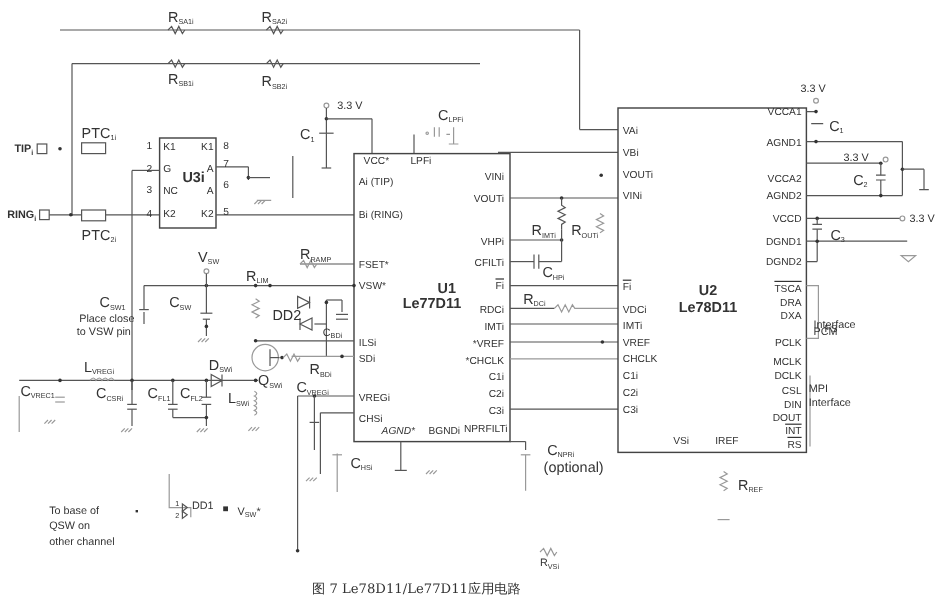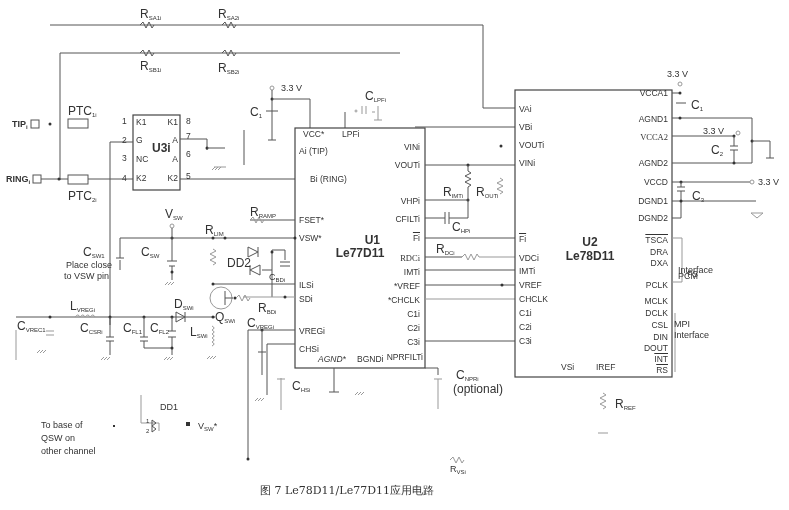--- a/index.html
+++ b/index.html
@@ -281,21 +281,21 @@
 <div class="lbl" style="left:667px;top:70px;">3.3 V</div>
 <div class="lbl" style="left:703px;top:127px;">3.3 V</div>
 <div class="lbl" style="left:758px;top:178px;">3.3 V</div>
 
 <div class="lbl big" style="left:68px;top:105px;"><span>PTC</span><sub>1i</sub></div>
 <div class="lbl big" style="left:68px;top:190px;"><span>PTC</span><sub>2i</sub></div>
 <div class="lbl" style="left:12px;top:120px;font-weight:bold;"><span>TIP</span><sub>i</sub></div>
 <div class="lbl" style="left:6px;top:175px;font-weight:bold;"><span>RING</span><sub>i</sub></div>
 <div class="lbl big" style="left:165px;top:208px;"><span>V</span><sub>SW</sub></div>
 <div class="lbl big" style="left:227px;top:257px;">DD2</div>
-<div class="lbl" style="left:160px;top:403px;">DD1</div>
+<div class="lbl" style="left:160px;top:417px;">DD1</div>
 <div class="lbl big" style="left:174px;top:298px;"><span>D</span><sub>SWi</sub></div>
 <div class="lbl big" style="left:215px;top:311px;"><span>Q</span><sub>SWi</sub></div>
 <div class="lbl big" style="left:70px;top:300px;"><span>L</span><sub>VREGi</sub></div>
 <div class="lbl big" style="left:190px;top:326px;"><span>L</span><sub>SWi</sub></div>
 <div class="lbl" style="left:198px;top:422px;"><span>V</span><sub>SW</sub><span>*</span></div>
 <div class="lbl" style="left:146px;top:418px;font-size:6px;">1</div>
 <div class="lbl" style="left:146px;top:428px;font-size:6px;">2</div>
 <div class="lbl" style="left:41px;top:421px;">To base of</div>
 <div class="lbl" style="left:41px;top:434px;">QSW on</div>
 <div class="lbl" style="left:41px;top:447px;">other channel</div>
@@ -316,35 +316,35 @@
 <div class="pin" style="left:186px;top:132px;">7</div>
 <div class="pin" style="left:186px;top:150px;">6</div>
 <div class="pin" style="left:186px;top:172px;">5</div>
 <div class="lbl chip-title" style="left:152px;top:142px;">U3i</div>
 
 <div class="lbl chip-title" style="left:340px;top:234px;width:40px;text-align:right;">U1</div>
 <div class="lbl chip-title" style="left:330px;top:247px;width:60px;">Le77D11</div>
 <div class="pin" style="left:303px;top:130px;">VCC*</div>
 <div class="pin" style="left:342px;top:130px;">LPFi</div>
 <div class="pin" style="left:299px;top:147px;">Ai (TIP)</div>
-<div class="pin" style="left:310px;top:175px;text-align:right;">Bi (RING)</div>
+<div class="pin" style="left:299px;top:175px;text-align:right;">Bi (RING)</div>
 <div class="pin" style="left:299px;top:216px;">FSET*</div>
 <div class="pin" style="left:299px;top:234px;">VSW*</div>
 <div class="pin" style="left:299px;top:281px;">ILSi</div>
 <div class="pin" style="left:299px;top:295px;">SDi</div>
 <div class="pin" style="left:299px;top:327px;">VREGi</div>
 <div class="pin" style="left:299px;top:345px;">CHSi</div>
 <div class="pin" style="left:318px;top:355px;font-style:italic;">AGND*</div>
 <div class="pin" style="left:357px;top:355px;">BGNDi</div>
 <div class="pin r" style="left:360px;top:143px;width:60px;">VINi</div>
 <div class="pin r" style="left:360px;top:161px;width:60px;">VOUTi</div>
 <div class="pin r" style="left:360px;top:197px;width:60px;text-align:right;">VHPi</div>
 <div class="pin r" style="left:360px;top:215px;width:60px;">CFILTi</div>
 <div class="pin r ov" style="left:360px;top:234px;width:60px;">Fi</div>
-<div class="pin r" style="left:360px;top:254px;width:60px;font-family:Liberation Serif, serif;">RDCi</div>
+<div class="pin r" style="left:360px;top:254px;width:60px;">RDCi</div>
 <div class="pin r" style="left:360px;top:268px;width:60px;">IMTi</div>
 <div class="pin r" style="left:360px;top:282px;width:60px;">*VREF</div>
 <div class="pin r" style="left:360px;top:296px;width:60px;">*CHCLK</div>
 <div class="pin r" style="left:360px;top:310px;width:60px;">C1i</div>
 <div class="pin r" style="left:360px;top:324px;width:60px;">C2i</div>
 <div class="pin r" style="left:360px;top:338px;width:60px;">C3i</div>
 <div class="pin r" style="left:360px;top:353px;width:63px;">NPRFILTi</div>
 
 <div class="lbl chip-title" style="left:570px;top:236px;width:40px;">U2</div>
 <div class="lbl chip-title" style="left:560px;top:250px;width:60px;">Le78D11</div>
@@ -356,21 +356,21 @@
 <div class="pin" style="left:519px;top:254px;">VDCi</div>
 <div class="pin" style="left:519px;top:267px;">IMTi</div>
 <div class="pin" style="left:519px;top:281px;">VREF</div>
 <div class="pin" style="left:519px;top:295px;">CHCLK</div>
 <div class="pin" style="left:519px;top:309px;">C1i</div>
 <div class="pin" style="left:519px;top:323px;">C2i</div>
 <div class="pin" style="left:519px;top:337px;">C3i</div>
 
 <div class="pin r" style="left:610px;top:89px;width:58px;">VCCA1</div>
 <div class="pin r" style="left:610px;top:115px;width:58px;">AGND1</div>
-<div class="pin r" style="left:610px;top:133px;width:58px;font-family:Liberation Serif, serif;">VCCA2</div>
+<div class="pin r" style="left:610px;top:145px;width:58px;">VCCA2</div>
 <div class="pin r" style="left:610px;top:159px;width:58px;">AGND2</div>
 <div class="pin r" style="left:610px;top:178px;width:58px;">VCCD</div>
 <div class="pin r" style="left:610px;top:197px;width:58px;">DGND1</div>
 <div class="pin r" style="left:610px;top:214px;width:58px;">DGND2</div>
 <div class="pin r ov" style="left:610px;top:236px;width:58px;">TSCA</div>
 <div class="pin r" style="left:610px;top:248px;width:58px;">DRA</div>
 <div class="pin r" style="left:610px;top:259px;width:58px;">DXA</div>
 <div class="pin r" style="left:640px;top:270px;width:58px;">FS</div>
 <div class="pin r" style="left:610px;top:281px;width:58px;">PCLK</div>
 <div class="pin r" style="left:610px;top:297px;width:58px;">MCLK</div>

